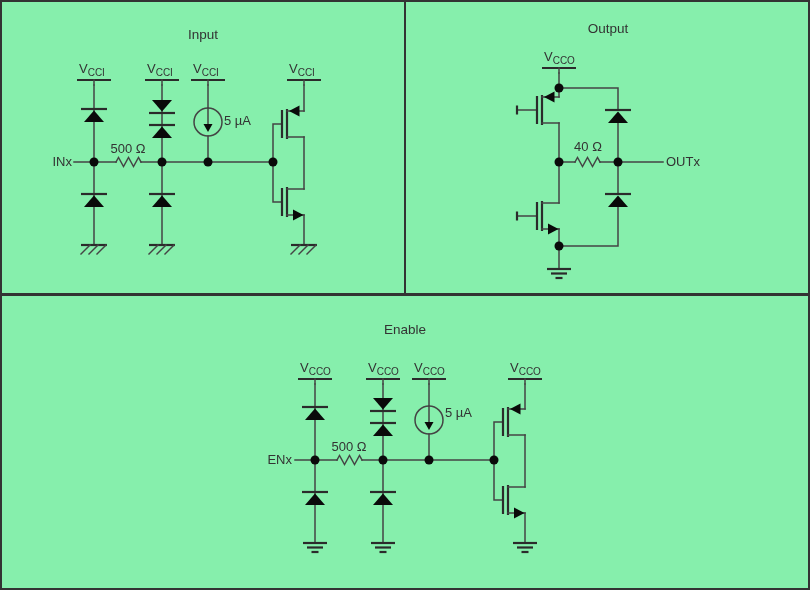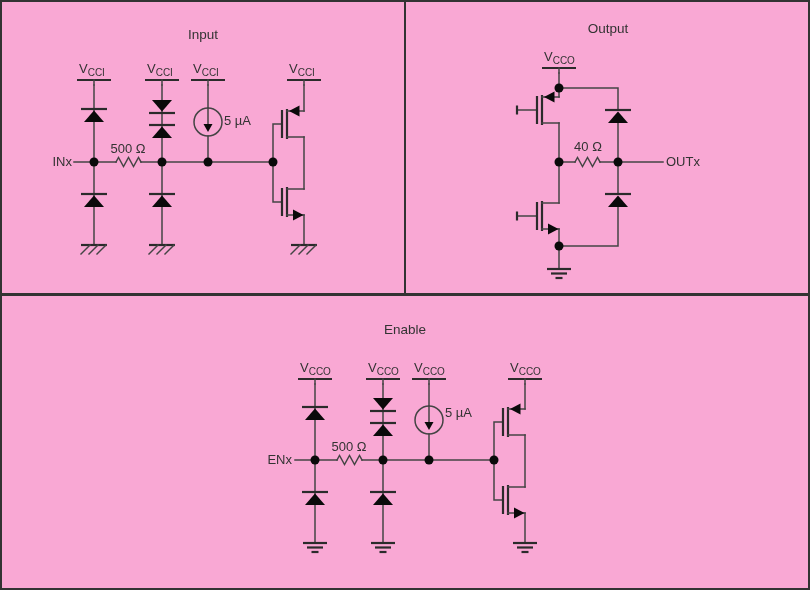--- a/index.html
+++ b/index.html
@@ -1,16 +1,16 @@
 <!DOCTYPE html>
 <html><head>
 <meta charset="utf-8">
 <style>
   html,body{margin:0;padding:0;background:#fff;}
-  .stage{position:relative;width:810px;height:590px;background:#f9a8d4;overflow:hidden;
+  .stage{position:relative;width:810px;height:590px;background:#86efac;overflow:hidden;
          font-family:"Liberation Sans",sans-serif;}
   .outer-border{position:absolute;inset:0;border:2.5px solid #333;pointer-events:none;box-sizing:border-box;}
   .divider-v{position:absolute;left:403.5px;top:2px;width:2.5px;height:292px;background:#333;}
   .divider-h{position:absolute;left:2px;top:293px;width:806px;height:2.5px;background:#333;}
   svg.panel{position:absolute;overflow:visible;}
   #panel-input{left:2px;top:2px;}
   #panel-output{left:405px;top:2px;}
   #panel-enable{left:2px;top:294px;}
   .w{stroke:#444;stroke-width:1.5;fill:none;stroke-linecap:square;}
   .bar{stroke:#2b2b2b;stroke-width:2.2;fill:none;stroke-linecap:butt;}

